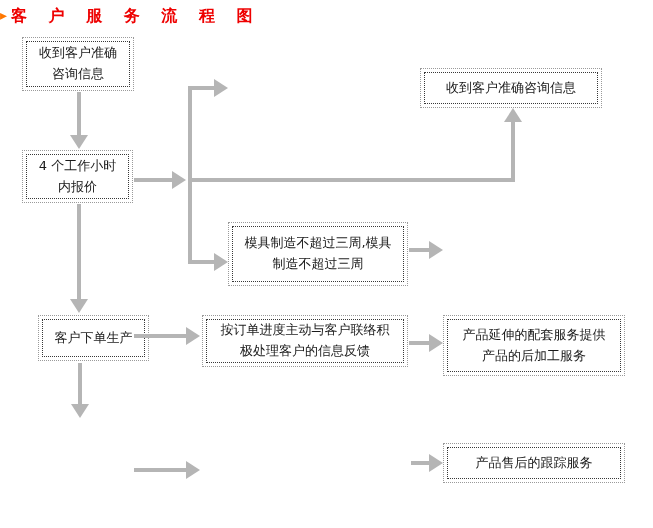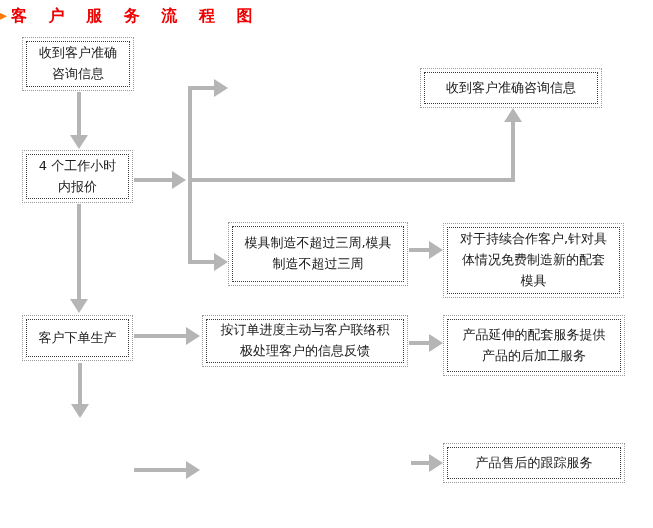--- a/index.html
+++ b/index.html
@@ -40,36 +40,33 @@
   <div class="title">
     <span class="title-bullet">▸</span><span class="title-text">客 户 服 务 流 程 图</span>
   </div>
 
   <div class="box" style="left:22px;top:37px;width:112px;height:54px;">
     <div class="box-inner">收到客户准确咨询信息</div>
   </div>
   <div class="box" style="left:22px;top:150px;width:111px;height:53px;">
     <div class="box-inner">4 个工作小时内报价</div>
   </div>
-  <div class="box" style="left:22px;top:315px;width:111px;height:46px;">
+  <div class="box" style="left:38px;top:315px;width:111px;height:46px;">
     <div class="box-inner">客户下单生产</div>
   </div>
 
   <div class="box" style="left:228px;top:222px;width:180px;height:64px;">
     <div class="box-inner">模具制造不超过三周,模具制造不超过三周</div>
   </div>
   <div class="box" style="left:202px;top:315px;width:206px;height:52px;">
     <div class="box-inner">按订单进度主动与客户联络积极处理客户的信息反馈</div>
   </div>
 
   <div class="box" style="left:420px;top:68px;width:182px;height:40px;">
     <div class="box-inner">收到客户准确咨询信息</div>
-  </div>
-  <div class="box" style="left:443px;top:223px;width:181px;height:75px;">
-    <div class="box-inner">对于持续合作客户,针对具体情况免费制造新的配套模具</div>
   </div>
   <div class="box pad-r3" style="left:443px;top:315px;width:182px;height:61px;">
     <div class="box-inner">产品延伸的配套服务提供产品的后加工服务</div>
   </div>
   <div class="box" style="left:443px;top:443px;width:182px;height:40px;">
     <div class="box-inner">产品售后的跟踪服务</div>
   </div>
 
   <div class="vl" style="left:77px;top:92px;height:44px;"></div>
   <div class="ah ah-d" style="left:70px;top:135px;"></div>

